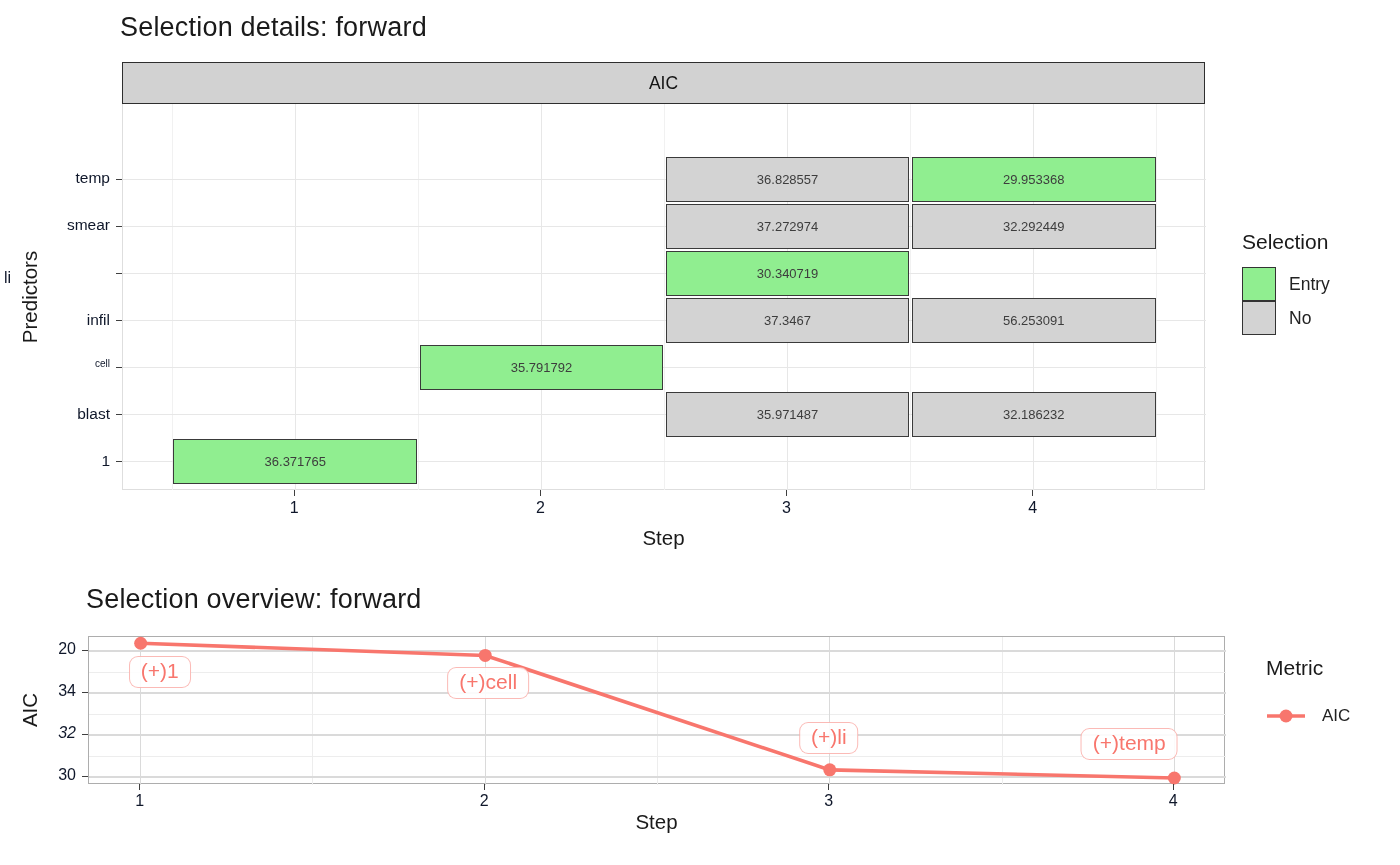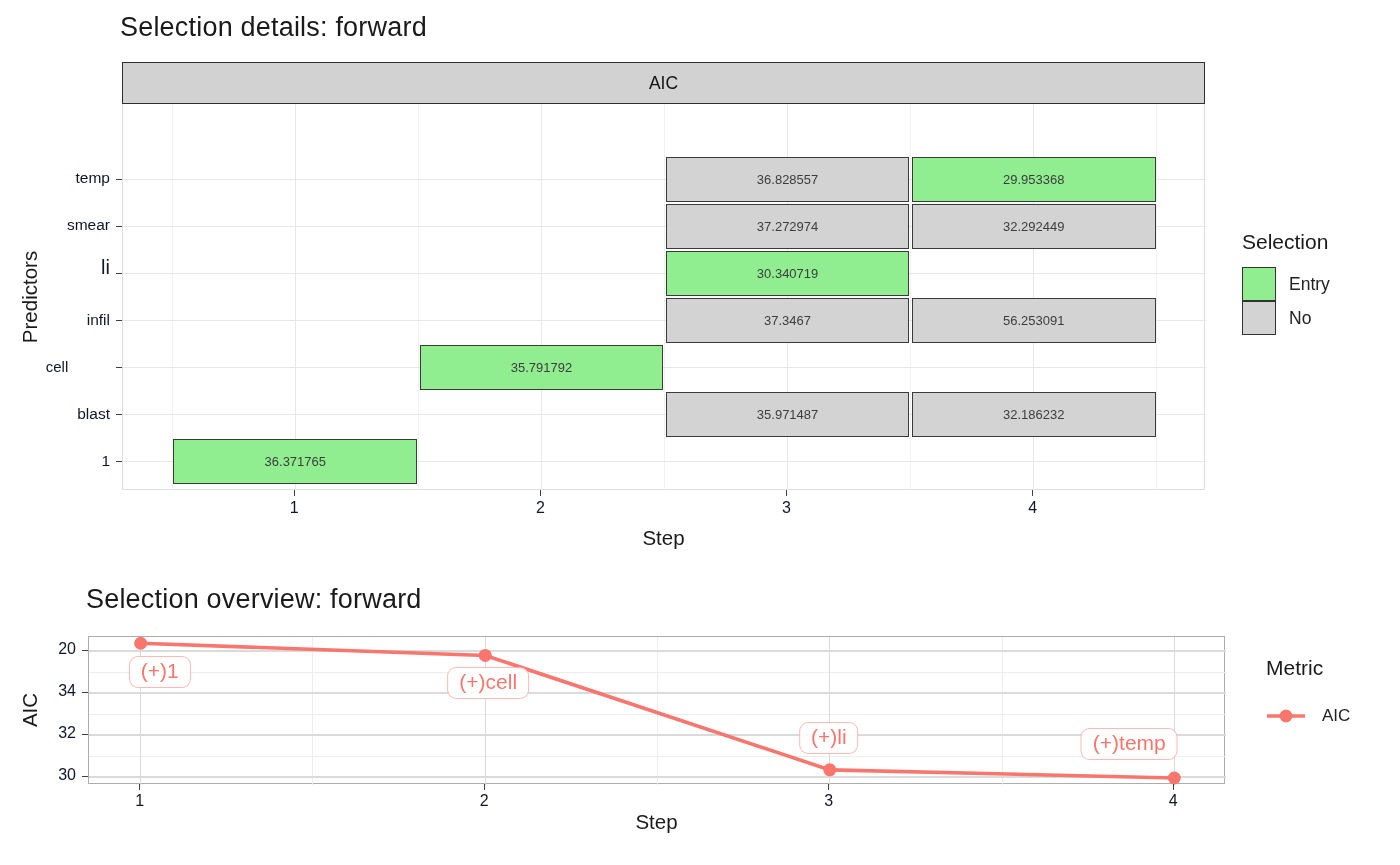--- a/index.html
+++ b/index.html
@@ -160,42 +160,42 @@
     <div class="tick-label" style="left: 520.432px; top: 499px; width: 40px; text-align: center;">2</div>
     <div class="tick" style="left: 786.068px; top: 490px; width: 1px; height: 6px;"></div>
     <div class="tick-label" style="left: 766.568px; top: 499px; width: 40px; text-align: center;">3</div>
     <div class="tick" style="left: 1032.2px; top: 490px; width: 1px; height: 6px;"></div>
     <div class="tick-label" style="left: 1012.7px; top: 499px; width: 40px; text-align: center;">4</div>
     <div class="tick" style="left: 116px; top: 461.256px; width: 6px; height: 1px;"></div>
     <div class="tick-label" style="left: 4px; top: 451.756px; width: 106px; text-align: right; font-size: 15.5px;">1</div>
     <div class="tick" style="left: 116px; top: 414.183px; width: 6px; height: 1px;"></div>
     <div class="tick-label" style="left: 4px; top: 404.683px; width: 106px; text-align: right; font-size: 15.5px;">blast</div>
     <div class="tick" style="left: 116px; top: 367.11px; width: 6px; height: 1px;"></div>
-    <div class="tick-label" style="left: 4px; top: 357.61px; width: 106px; text-align: center; font-size: 15px;">cell</div>
+    <div class="tick-label" style="left: 4px; top: 357.61px; width: 106px; text-align: right; font-size: 10px;">cell</div>
     <div class="tick" style="left: 116px; top: 320.037px; width: 6px; height: 1px;"></div>
     <div class="tick-label" style="left: 4px; top: 310.537px; width: 106px; text-align: right; font-size: 15.5px;">infil</div>
     <div class="tick" style="left: 116px; top: 272.963px; width: 6px; height: 1px;"></div>
-    <div class="tick-label" style="left: 4px; top: 256px; width: 106px; text-align: right; font-size: 20px;">li</div>
+    <div class="tick-label" style="left: 4px; top: 269px; width: 106px; font-size: 16px;">li</div>
     <div class="tick" style="left: 116px; top: 225.89px; width: 6px; height: 1px;"></div>
     <div class="tick-label" style="left: 4px; top: 216.39px; width: 106px; text-align: right; font-size: 15.5px;">smear</div>
     <div class="tick" style="left: 116px; top: 178.817px; width: 6px; height: 1px;"></div>
     <div class="tick-label" style="left: 4px; top: 169.317px; width: 106px; text-align: right; font-size: 15.5px;">temp</div>
     <div class="annot" style="left: 159.682px; top: 672.261px;">(+)1</div>
     <div class="annot" style="left: 488.227px; top: 683.436px;">(+)cell</div>
     <div class="annot" style="left: 828.773px; top: 737.87px; text-align: center;">(+)li</div>
     <div class="annot" style="left: 1129.32px; top: 744.002px;">(+)temp</div>
     <div class="tick" style="left: 139.182px; top: 784px; width: 1px; height: 6px;"></div>
     <div class="tick-label" style="left: 119.682px; top: 792px; width: 40px; text-align: center;">1</div>
     <div class="tick" style="left: 483.727px; top: 784px; width: 1px; height: 6px;"></div>
     <div class="tick-label" style="left: 464.227px; top: 792px; width: 40px; text-align: center;">2</div>
     <div class="tick" style="left: 828.273px; top: 784px; width: 1px; height: 6px;"></div>
     <div class="tick-label" style="left: 808.773px; top: 792px; width: 40px; text-align: center;">3</div>
     <div class="tick" style="left: 1172.82px; top: 784px; width: 1px; height: 6px;"></div>
     <div class="tick-label" style="left: 1153.32px; top: 792px; width: 40px; text-align: center;">4</div>
     <div class="tick" style="left: 82px; top: 775.523px; width: 6px; height: 1px;"></div>
     <div class="tick-label" style="left: 36px; top: 766.023px; width: 40px; text-align: right;">30</div>
     <div class="tick" style="left: 82px; top: 733.537px; width: 6px; height: 1px;"></div>
-    <div class="tick-label" style="left: 36px; top: 724.037px; width: 40px; text-align: right;">32</div>
+    <div class="tick-label" style="left: 36px; top: 724.037px; width: 40px; text-align: right; font-style: italic;">32</div>
     <div class="tick" style="left: 82px; top: 691.551px; width: 6px; height: 1px;"></div>
     <div class="tick-label" style="left: 36px; top: 682.051px; width: 40px; text-align: right;">34</div>
     <div class="tick" style="left: 82px; top: 649.565px; width: 6px; height: 1px;"></div>
     <div class="tick-label" style="left: 36px; top: 640.065px; width: 40px; text-align: right;">20</div>
   </div>
 
 </body></html>

